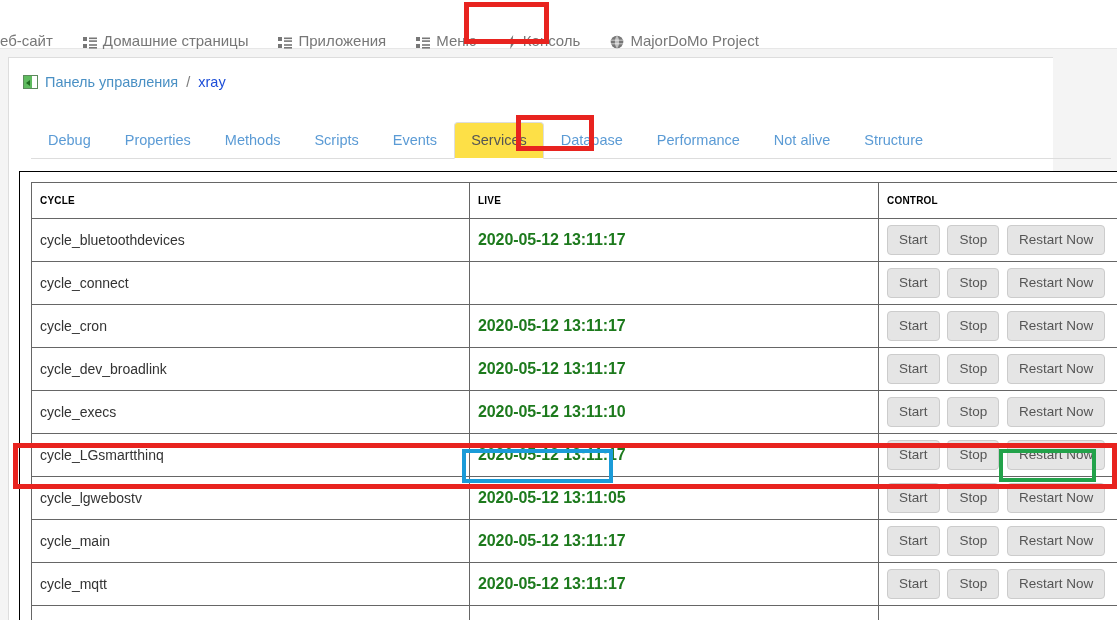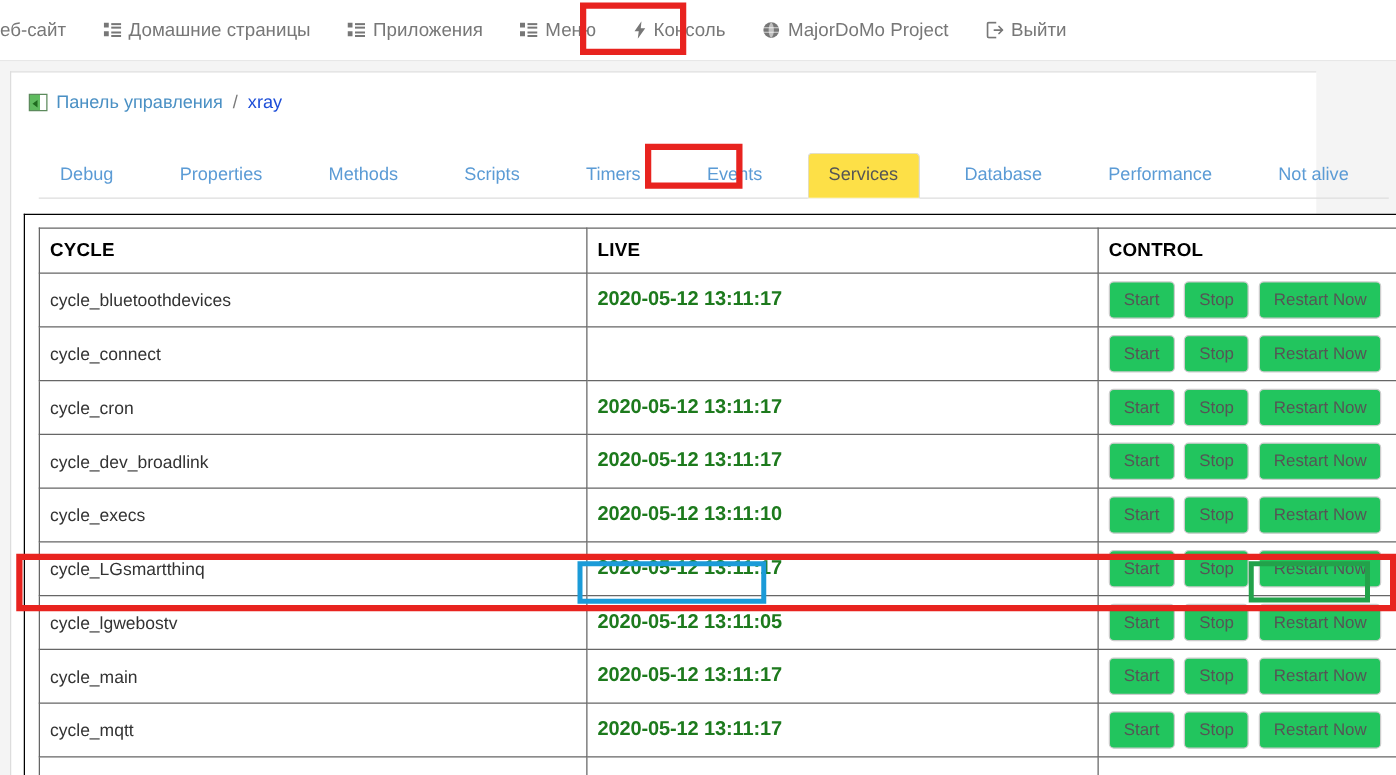--- a/index.html
+++ b/index.html
@@ -23,21 +23,21 @@
   .navbar {
     position: absolute; left: 0; top: 0;
     width: 1117px; height: 49px;
     background: #ffffff;
     border-bottom: 1px solid #e7e7e7;
     display: flex;
     align-items: center;
   }
   .nav-item {
     display: flex;
-    align-items: center;
+    align-items: flex-end;
     gap: 6px;
     font-size: 15px;
     color: #777777;
     height: 49px;
     padding: 0 15px;
     white-space: nowrap;
     cursor: pointer;
   }
   .nav-item:first-child { padding-left: 0; }
   .nav-ico {
@@ -96,21 +96,20 @@
 
   
   .tabs {
     position: absolute;
     left: 22px; top: 63px;
     width: 1080px;
     height: 38px;
     border-bottom: 1px solid #dddddd;
     display: flex;
     align-items: flex-end;
-    gap: 19px;
   }
   .tab {
     font-size: 14.5px;
     color: #5b9bd5;
     padding: 9px 16px;
     line-height: 1.2;
     margin-bottom: -1px;
     border: 1px solid transparent;
     border-radius: 4px 4px 0 0;
     cursor: pointer;
@@ -146,21 +145,21 @@
     text-align: left;
     vertical-align: middle;
     padding: 0 8px;
     height: 43px;
     font-size: 14px;
     color: #333333;
     background: #ffffff;
   }
   table.svc th {
     font-weight: bold;
-    font-size: 15px;
+    font-size: 10px;
     color: #000000;
     height: 36px;
     letter-spacing: 0.2px;
   }
   col.c-cycle   { width: 438px; }
   col.c-live    { width: 409px; }
   col.c-control { width: 249px; }
 
   .live-time {
     color: #1d7a1d;
@@ -169,21 +168,21 @@
     letter-spacing: -0.1px;
   }
   td.ctrl {
     white-space: nowrap;
     padding: 0 6px;
   }
   .btn {
     display: inline-block;
     font-size: 13.5px;
     color: #555555;
-    background: #22c55e;
+    background: #e5e5e5;
     border: 1px solid #cccccc;
     border-radius: 4px;
     padding: 6px 11px;
     margin-right: 4px;
     line-height: 1.25;
     cursor: pointer;
     vertical-align: middle;
   }
   .btn:last-child { margin-right: 0; }
 
@@ -270,46 +269,36 @@
       <span class="nav-ico">
         <svg width="14" height="14" viewBox="0 0 14 14">
             <circle cx="7" cy="7" r="6.3" fill="#777"></circle>
             <path d="M7 0.7 C4.2 3 4.2 11 7 13.3 C9.8 11 9.8 3 7 0.7 Z" fill="#ffffff" opacity="0.55"></path>
             <path d="M0.9 5.2 L13.1 5.2 M0.9 8.8 L13.1 8.8" stroke="#ffffff" stroke-width="0.9" opacity="0.7"></path>
           </svg>
       </span>
       <span>MajorDoMo Project</span>
     </div>
 
-    <div class="nav-item">
-      <span class="nav-ico">
-        <svg width="14" height="14" viewBox="0 0 14 14">
-            <path d="M8 1 H2 a1 1 0 0 0 -1 1 v10 a1 1 0 0 0 1 1 h6" fill="none" stroke="#777" stroke-width="1.4"></path>
-            <path d="M6.5 7 H13 M10.2 4.2 L13 7 L10.2 9.8" fill="none" stroke="#777" stroke-width="1.4" stroke-linecap="round" stroke-linejoin="round"></path>
-          </svg>
-      </span>
-      <span>Выйти</span>
-    </div>
   </div>
 
   <div class="content-panel">
 
     <div class="breadcrumb">
       <span class="bc-icon"></span>
       <span class="breadcrumb-link">Панель управления</span>
       <span class="breadcrumb-sep">/</span>
       <span class="breadcrumb-cur">xray</span>
     </div>
 
     <div class="tabs">
       <div class="tab">Debug</div>
       <div class="tab">Properties</div>
       <div class="tab">Methods</div>
       <div class="tab">Scripts</div>
-      <div class="tab">Timers</div>
       <div class="tab">Events</div>
       <div class="tab active">Services</div>
       <div class="tab">Database</div>
       <div class="tab">Performance</div>
       <div class="tab">Not alive</div>
       <div class="tab">Structure</div>
     </div>
 
     <div class="table-wrap">
       <table class="svc">

